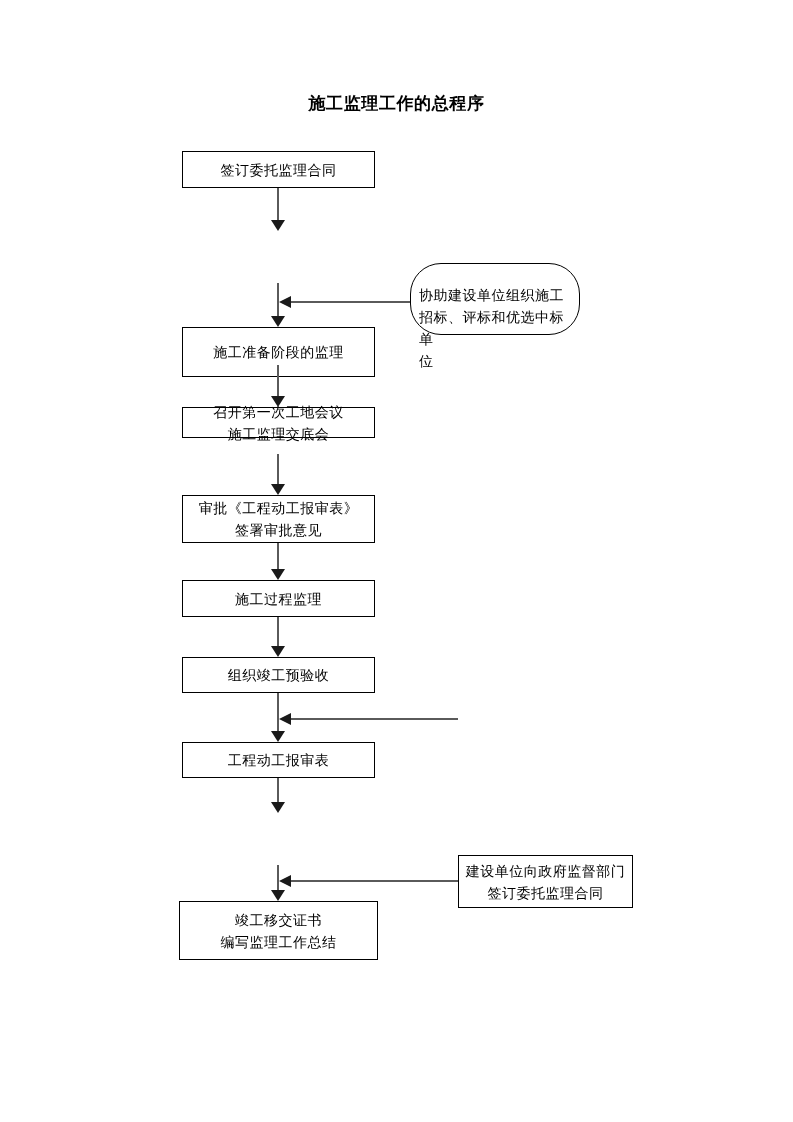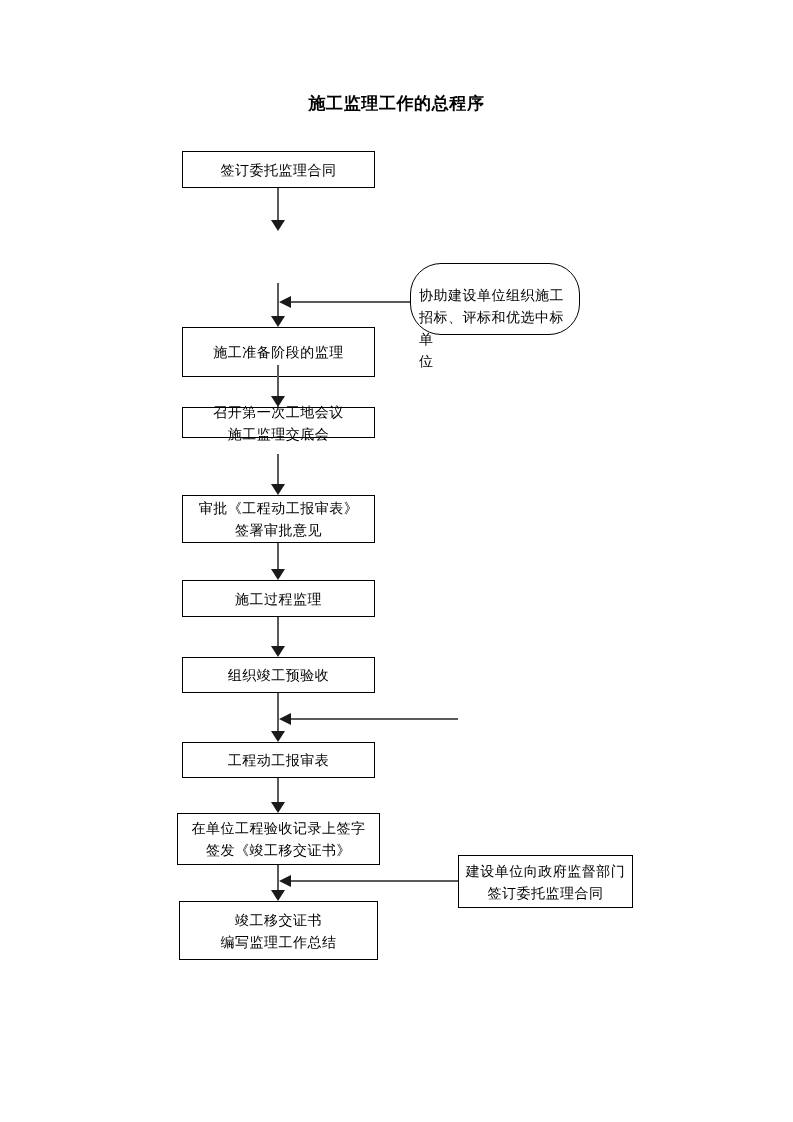--- a/index.html
+++ b/index.html
@@ -103,22 +103,20 @@
 
   <div class="node" id="b1">签订委托监理合同</div>
   <div class="node" id="b3">施工准备阶段的监理</div>
   <div class="node" id="b4">召开第一次工地会议
 施工监理交底会</div>
   <div class="node" id="b5">审批《工程动工报审表》
 签署审批意见</div>
   <div class="node" id="b6">施工过程监理</div>
   <div class="node" id="b7">组织竣工预验收</div>
   <div class="node" id="b8">工程动工报审表</div>
-  <div class="node" id="b9">在单位工程验收记录上签字
-签发《竣工移交证书》</div>
   <div class="node" id="b10">竣工移交证书
 编写监理工作总结</div>
 
   <div class="node align-left" id="s1">协助建设单位组织施工
 招标、评标和优选中标单
 位</div>
   <div class="node" id="s3">建设单位向政府监督部门
 签订委托监理合同</div>
 
   <div class="vline" id="v1"></div>

